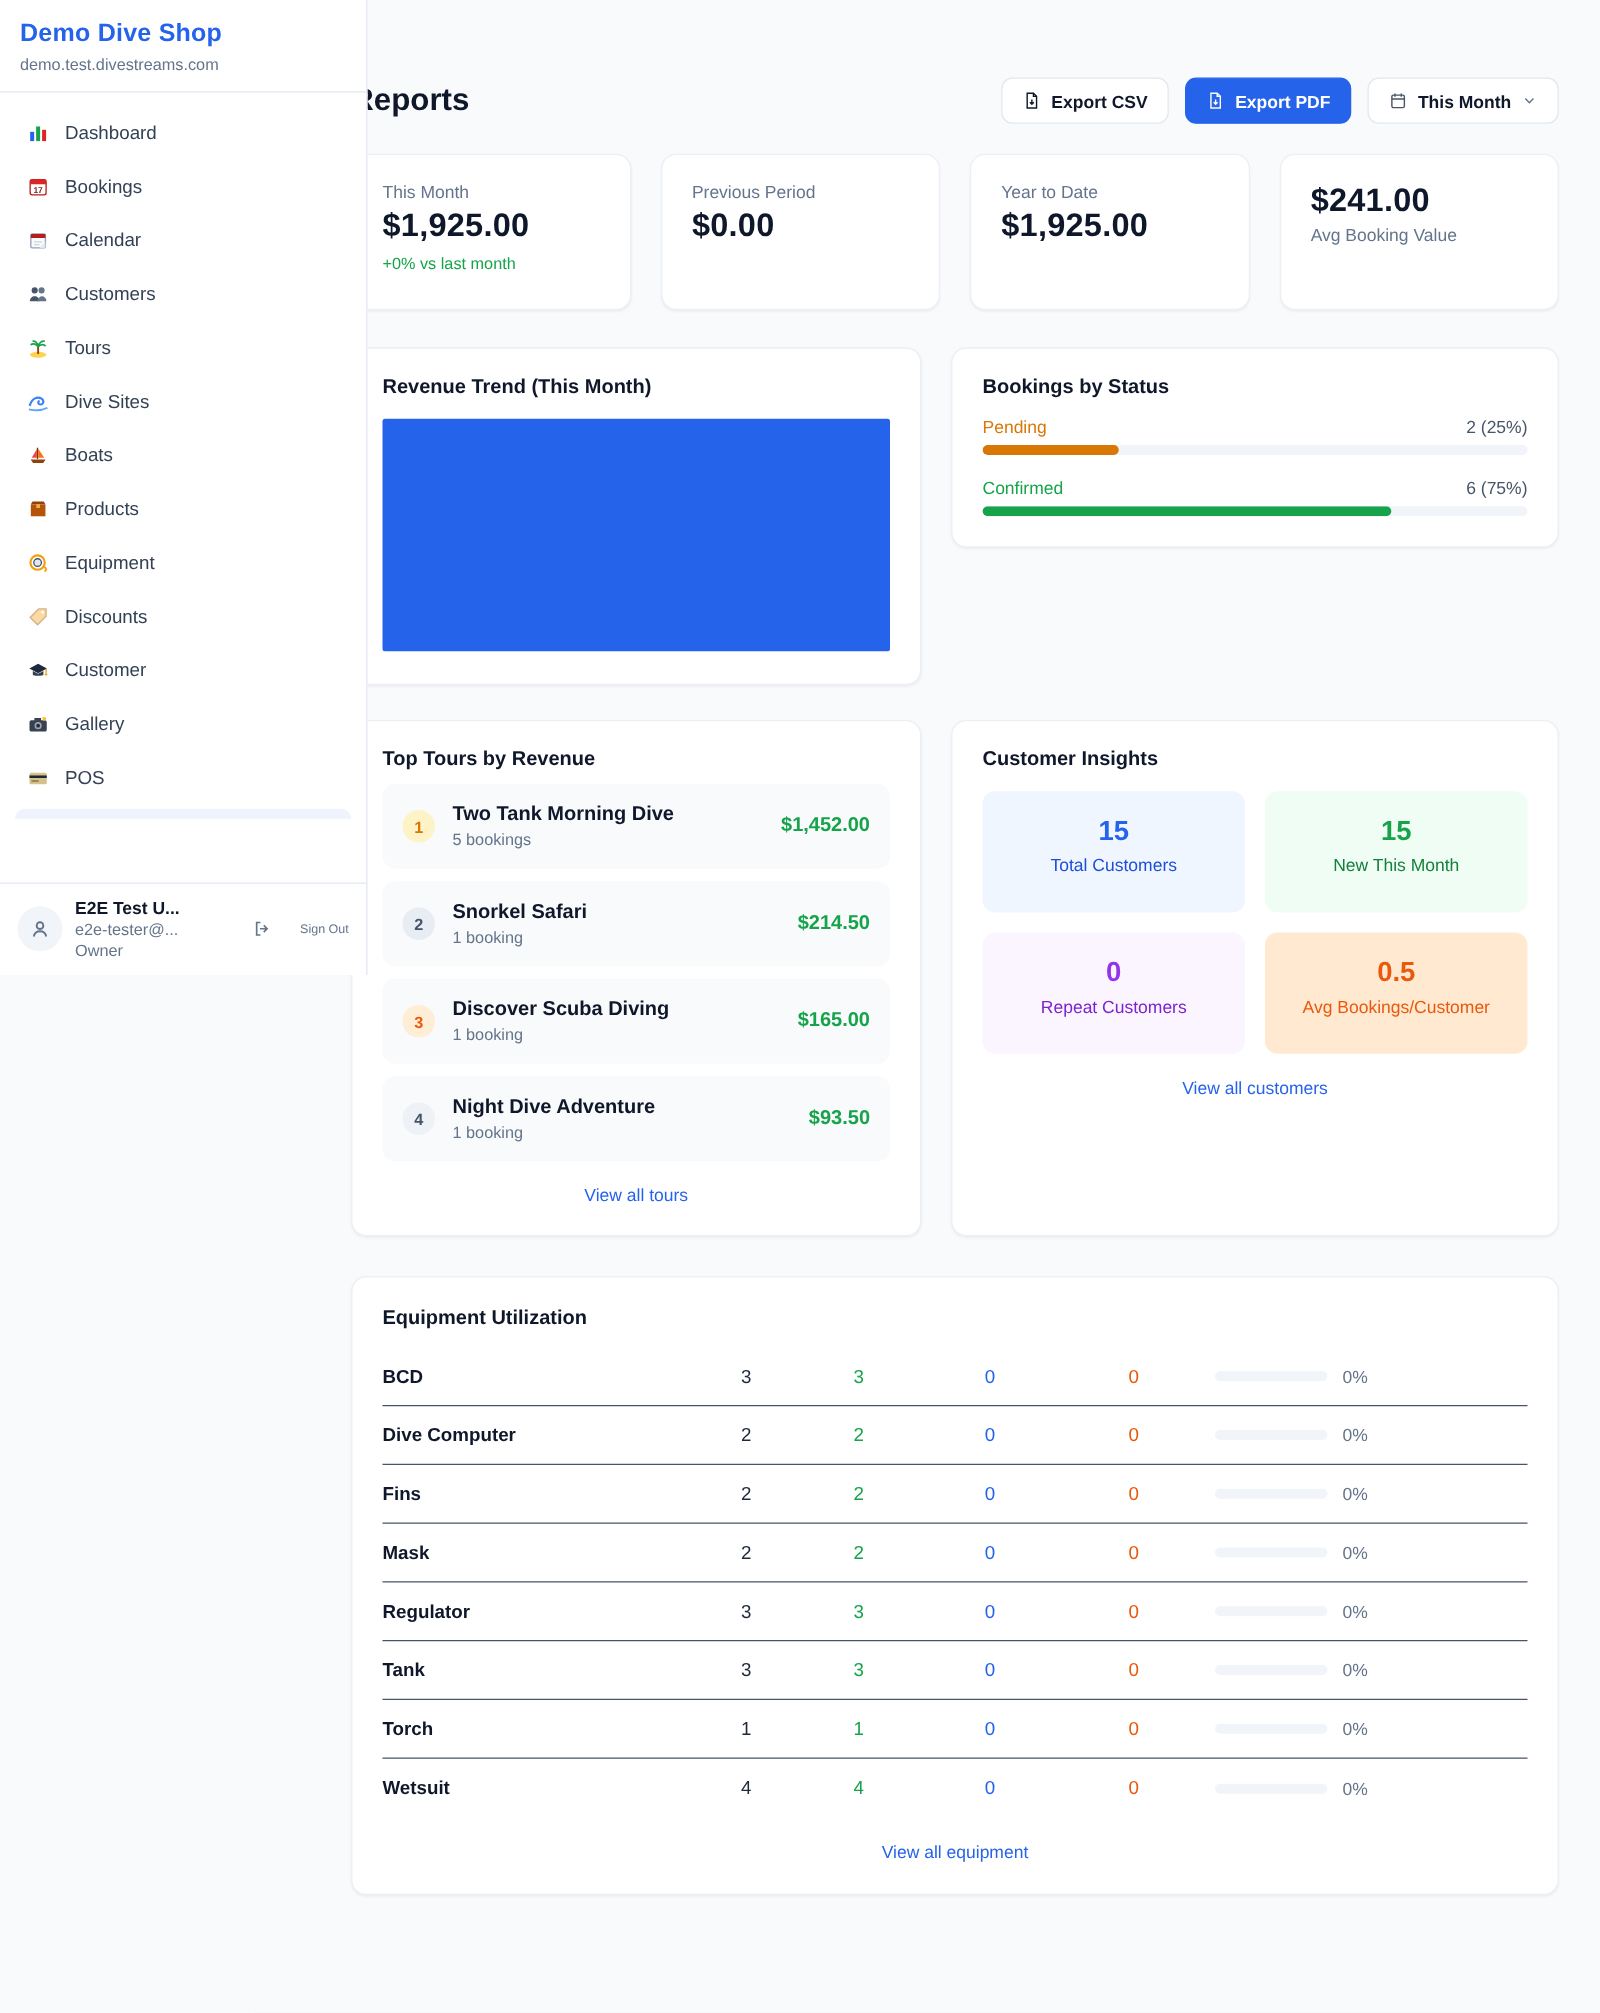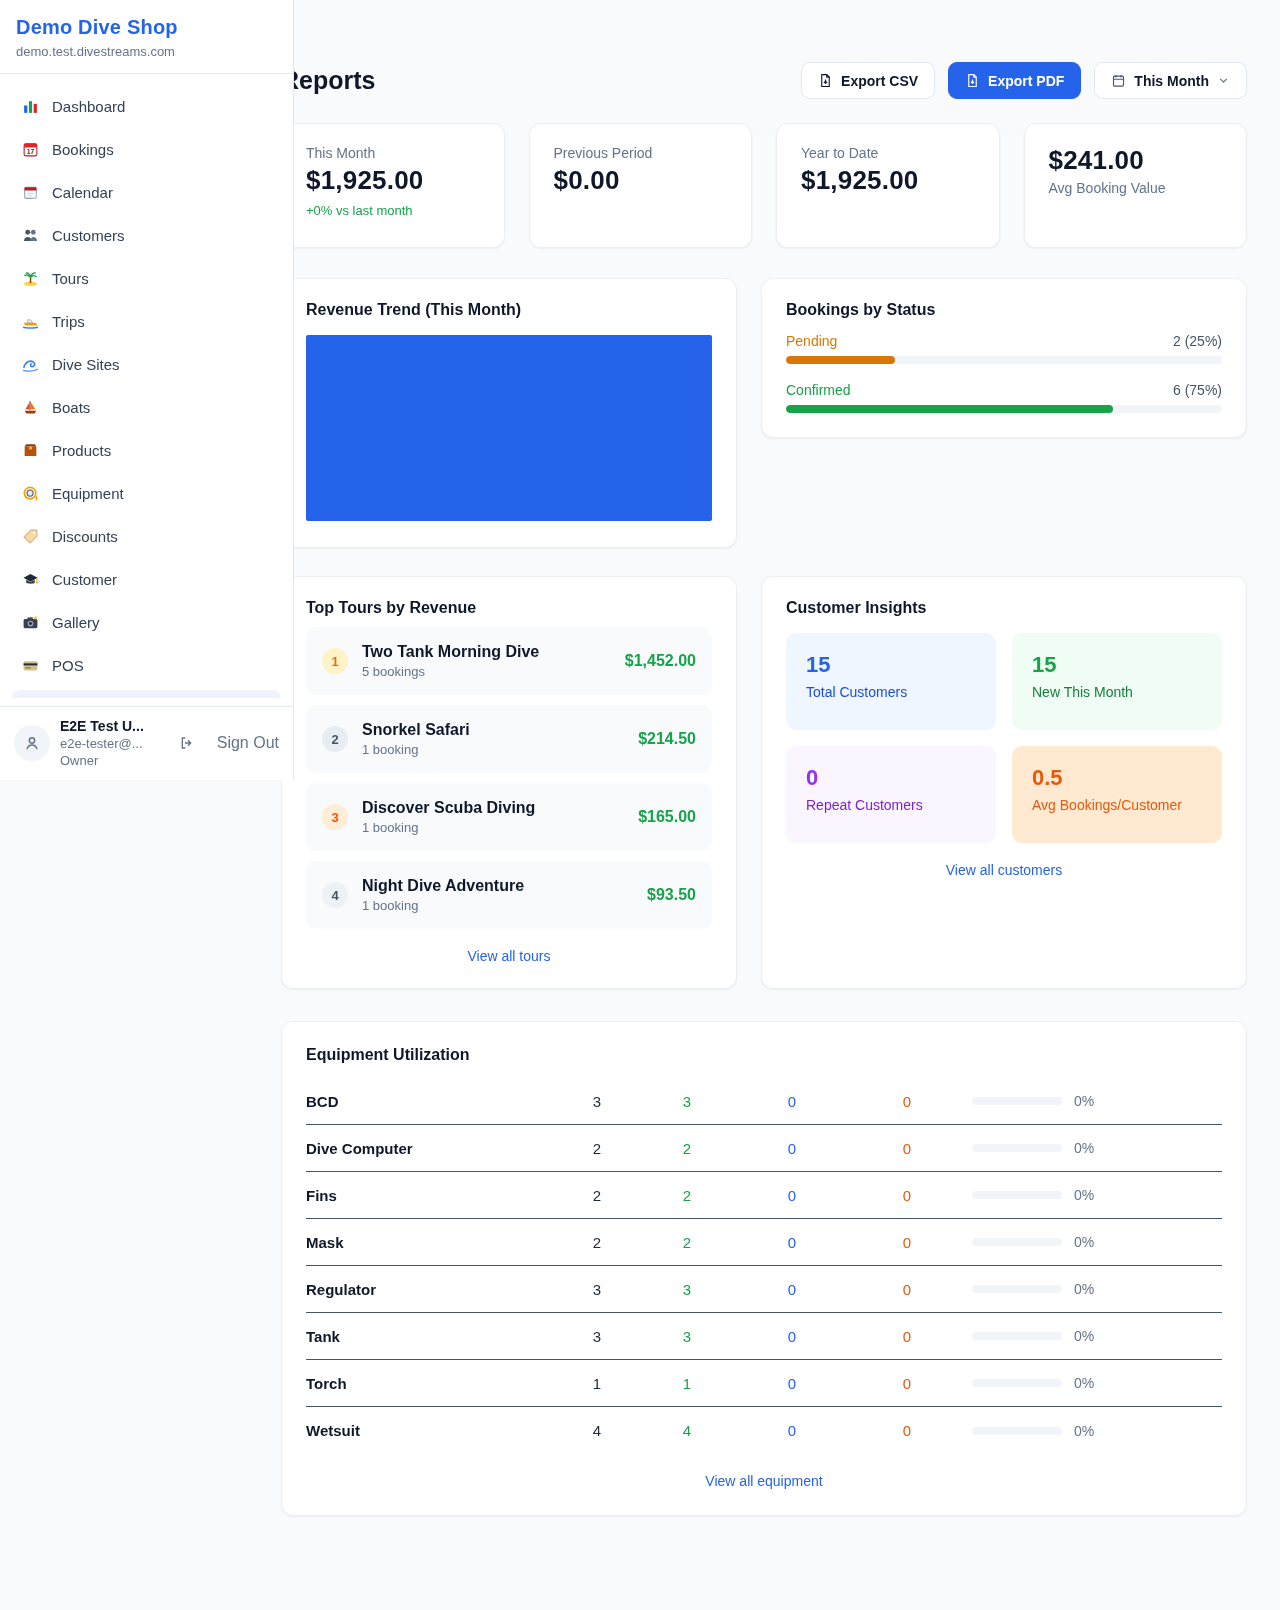--- a/index.html
+++ b/index.html
@@ -21,21 +21,21 @@
   .nav-label { font-size:15px; color:#334155; }
   .nav-active-partial { height:8px; margin:2px 0 0; border-radius:8px 8px 0 0; background:#eff3fd; }
   .sb-footer { border-top:1px solid #e2e8f0; padding:11px 14px 12px; display:flex; align-items:center; gap:10px; }
   .avatar { width:36px; height:36px; border-radius:50%; background:#f1f5f9; display:flex;
             align-items:center; justify-content:center; flex:0 0 36px; }
   .avatar svg { width:20px; height:20px; }
   .user-meta { flex:1 1 auto; min-width:0; }
   .user-name { font-size:14px; font-weight:700; color:#0f172a; white-space:nowrap; }
   .user-email { font-size:13px; color:#64748b; margin-top:2px; white-space:nowrap; }
   .user-role { font-size:13px; color:#64748b; margin-top:2px; }
-  .signout { display:flex; align-items:center; gap:22px; color:#64748b; font-size:16px; cursor:pointer; white-space:nowrap;justify-content:space-between; }
+  .signout { display:flex; align-items:center; gap:22px; color:#64748b; font-size:10px; cursor:pointer; white-space:nowrap;justify-content:space-between; }
   .signout svg { width:16px; height:16px; }
 
   
   .main { margin-left:249px; padding:30px 33px 0 32px;margin-top:32px; }
   .page-header { display:flex; align-items:center; justify-content:space-between; margin-bottom:24px; }
   .page-title { font-size:25px; font-weight:800; color:#0f172a; }
   .hdr-actions { display:flex; align-items:center; gap:13px; }
   .btn { display:flex; align-items:center; gap:8px; height:37px; padding:0 16px; border-radius:9px;
          font-size:14px; font-weight:600; cursor:pointer; border:1px solid #e2e8f0; background:#fff; color:#0f172a; }
   .btn svg { width:15px; height:15px; }
@@ -82,21 +82,21 @@
   .rank-4 { background:#eef2f6; color:#475569; }
   .tour-info { flex:1 1 auto; min-width:0; }
   .tour-name { font-size:16px; font-weight:700; color:#0f172a; }
   .tour-sub { font-size:13px; color:#64748b; margin-top:3px; }
   .tour-amt { font-size:16px; font-weight:700; color:#16a34a; white-space:nowrap; }
   .view-link { display:block; text-align:center; color:#2563eb; font-size:14px; margin-top:19px;
                cursor:pointer; text-decoration:none; }
 
   .insights-card { padding:22px 24px 24px; }
   .tiles { display:grid; grid-template-columns:1fr 1fr; gap:16px; margin-top:16px; }
-  .tile { border-radius:10px; padding:19px 20px; height:97px; }
+  .tile { border-radius:10px; padding:19px 20px; height:97px;text-align:center; }
   .tile-value { font-size:22px; font-weight:800; }
   .tile-label { font-size:14px; margin-top:6px; }
   .tile-blue { background:#eff6ff; } .tile-blue .tile-value{color:#2563eb;} .tile-blue .tile-label{color:#1d4ed8;}
   .tile-green { background:#f0fdf4; } .tile-green .tile-value{color:#16a34a;} .tile-green .tile-label{color:#15803d;}
   .tile-purple { background:#faf5ff; } .tile-purple .tile-value{color:#9333ea;} .tile-purple .tile-label{color:#7e22ce;}
   .tile-orange { background:#ffe9d1; } .tile-orange .tile-value{color:#ea580c;} .tile-orange .tile-label{color:#ea580c;}
 
   
   .equip-card { padding:24px 24px 26px; }
   .etable { margin-top:14px; }
@@ -179,30 +179,20 @@
         <span class="ni-icon">
             <svg viewBox="0 0 16 16">
               <ellipse cx="8" cy="13" rx="6.2" ry="2.2" fill="#fcd34d"></ellipse>
               <path d="M8 12.5V7" stroke="#92400e" stroke-width="1.4"></path>
               <path d="M8 7C6.2 4.4 3.6 4.2 2.4 5.6M8 7c-.2-3-2.2-4.4-4.2-4.2M8 7c.4-3 2.8-4.6 5-4.2M8 7c2-2.4 4.6-2 5.6-.4" stroke="#16a34a" stroke-width="1.3" fill="none"></path>
             </svg>
           </span>
         <span class="nav-label">Tours</span>
       </div>
 
-      <div class="nav-item">
-        <span class="ni-icon">
-            <svg viewBox="0 0 16 16">
-              <path d="M5 9.2V6.4h3.2l2 2.8z" fill="#e2e8f0" stroke="#94a3b8" stroke-width=".6"></path>
-              <path d="M1.4 9.2h11.4l2 2.6H3.2z" fill="#f59e0b"></path>
-              <path d="M1 13.4c2.4.9 11.6.9 14 0" stroke="#3b82f6" stroke-width="1.4" fill="none"></path>
-            </svg>
-          </span>
-        <span class="nav-label">Trips</span>
-      </div>
 
       <div class="nav-item">
         <span class="ni-icon">
             <svg viewBox="0 0 16 16">
               <path d="M1.6 11C3.4 5.2 7.6 3.6 10.6 5.6c2.2 1.5 1.6 4.4-1 4.4-1.9 0-2.1-2.2-.5-2.8" fill="none" stroke="#3b82f6" stroke-width="1.6"></path>
               <path d="M1 13.6c4.2 1 10 .9 14-1.2" stroke="#60a5fa" stroke-width="1.4" fill="none"></path>
             </svg>
           </span>
         <span class="nav-label">Dive Sites</span>
       </div>

